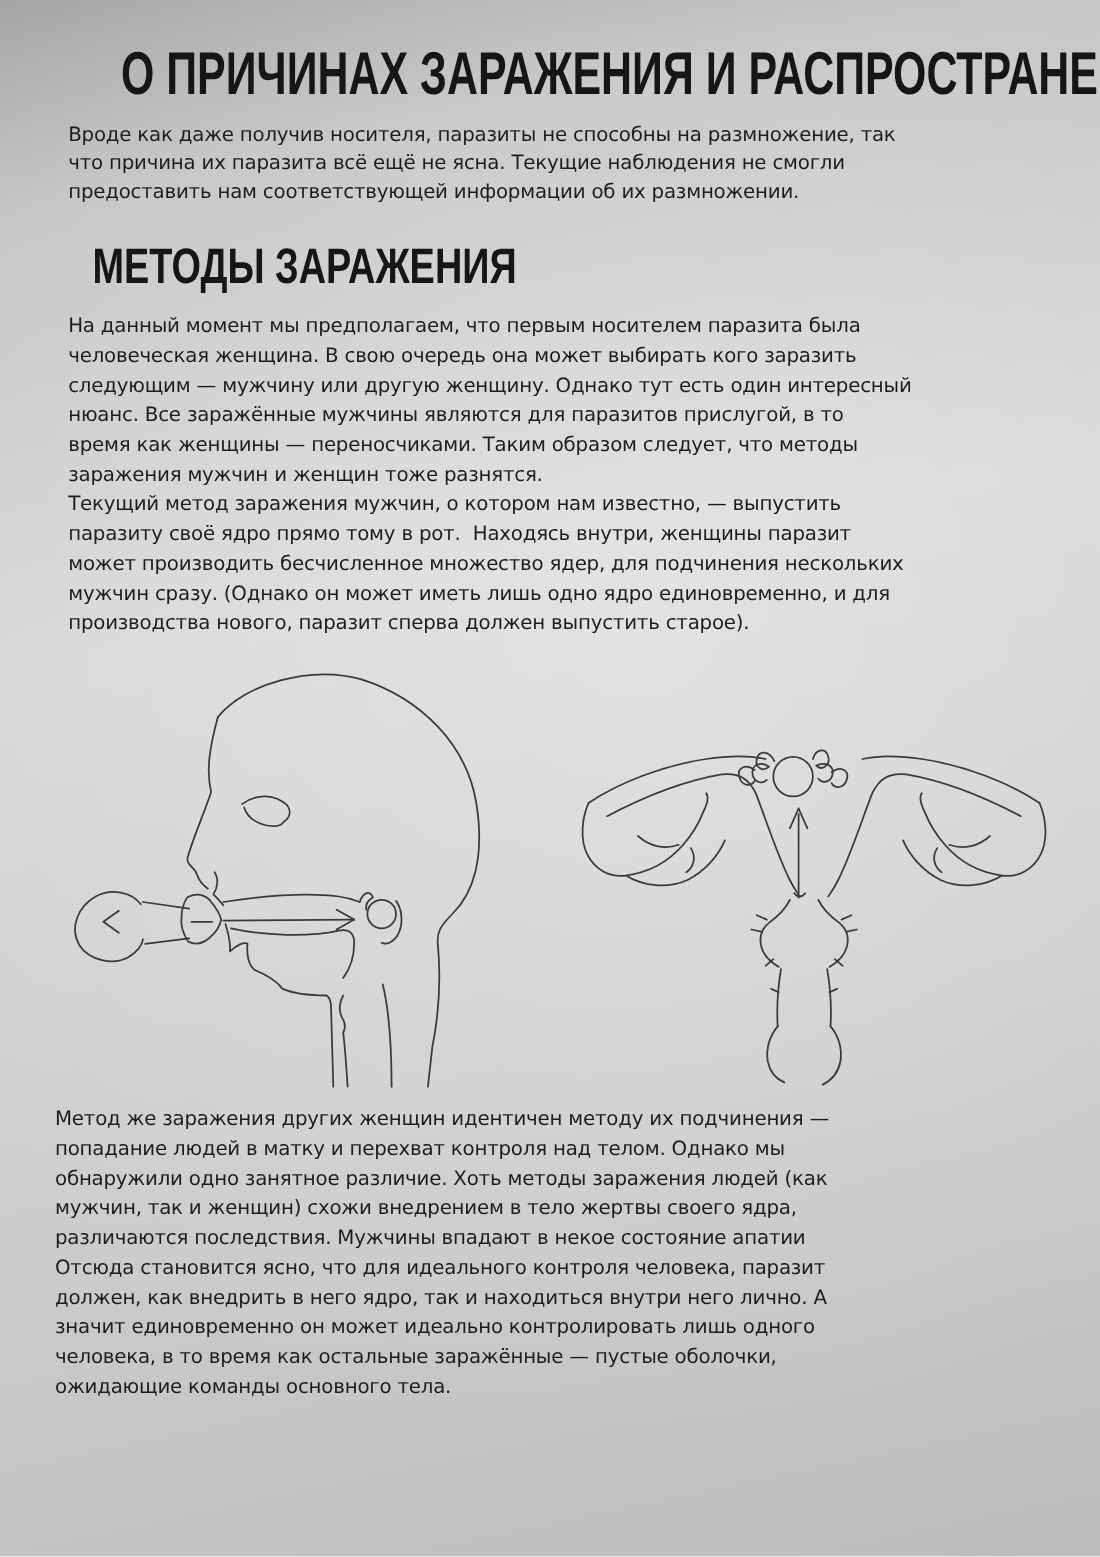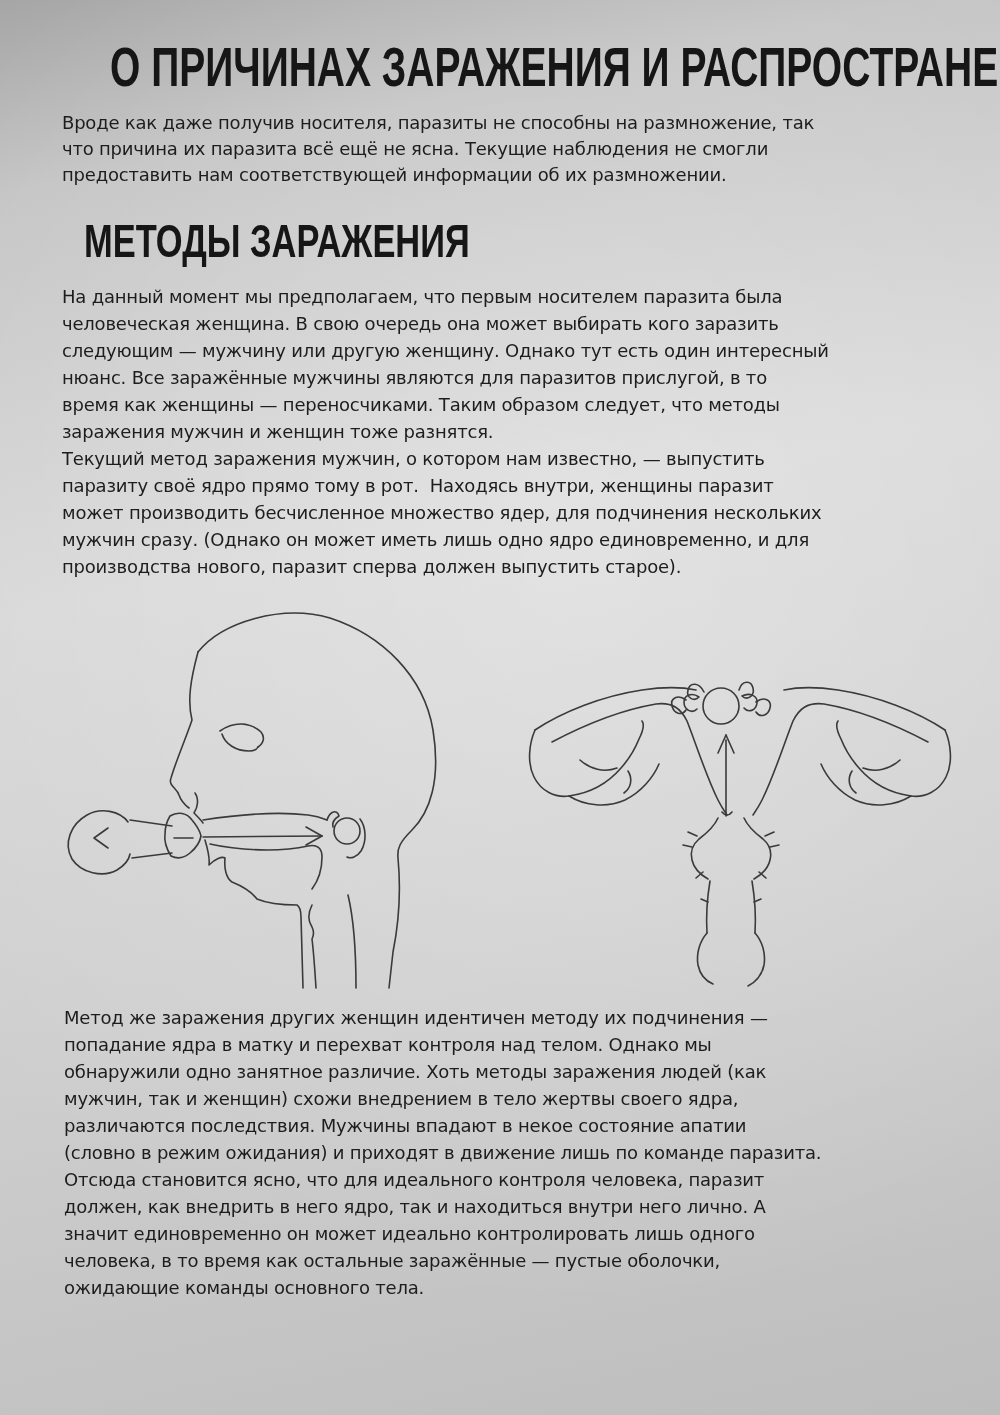--- a/index.html
+++ b/index.html
@@ -160,27 +160,26 @@
         <path d="M232,241 C235,259 236,277 235,293"></path>
         <path d="M188,262 L181,259"></path>
           <path d="M234,262 L241,259"></path>
 
         <path d="M187,293 C180,301 176,313 178,325 C180,335 186,341 193,344"></path>
         <path d="M235,293 C242,301 246,313 244,325 C242,335 236,342 228,346"></path>
       </g>
     </svg>
   </div>
 
-  <div class="para" id="outro" style="left:64px; top:1004px;">
+  <div class="para" id="outro" style="left:50px; top:1004px;">
       <div class="line">Метод же заражения других женщин идентичен методу их подчинения —</div>
-      <div class="line">попадание ядра в матку и перехват контроля над телом. Однако мы</div>
+      <div class="line">попадание людей в матку и перехват контроля над телом. Однако мы</div>
       <div class="line">обнаружили одно занятное различие. Хоть методы заражения людей (как</div>
       <div class="line">мужчин, так и женщин) схожи внедрением в тело жертвы своего ядра,</div>
       <div class="line">различаются последствия. Мужчины впадают в некое состояние апатии</div>
-      <div class="line">(словно в режим ожидания) и приходят в движение лишь по команде паразита.</div>
       <div class="line">Отсюда становится ясно, что для идеального контроля человека, паразит</div>
       <div class="line">должен, как внедрить в него ядро, так и находиться внутри него лично. А</div>
       <div class="line">значит единовременно он может идеально контролировать лишь одного</div>
       <div class="line">человека, в то время как остальные заражённые — пустые оболочки,</div>
       <div class="line">ожидающие команды основного тела.</div>
     </div>
 
 </div>
 
 </body></html>

